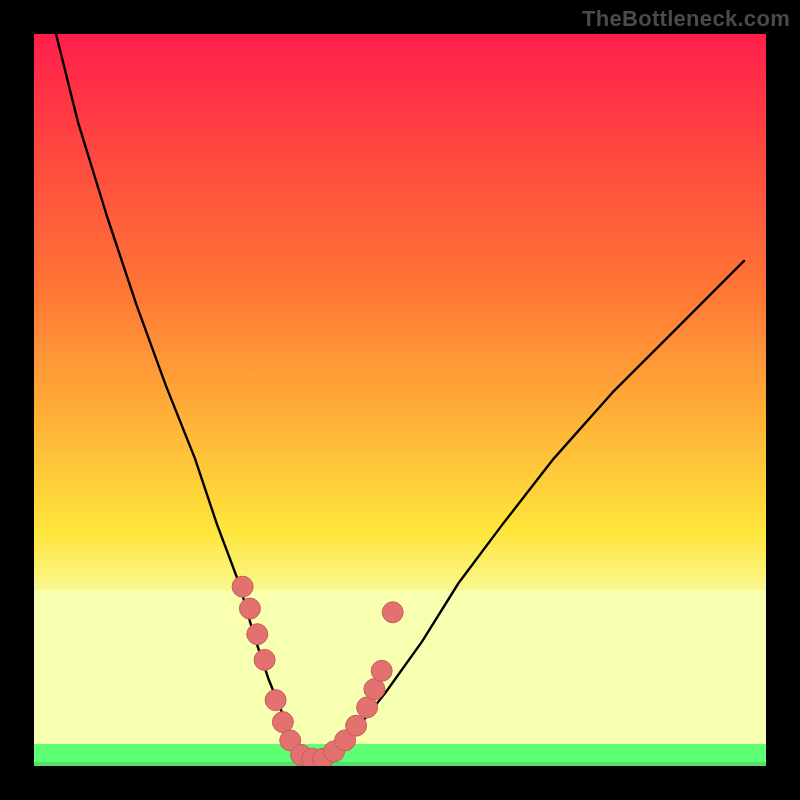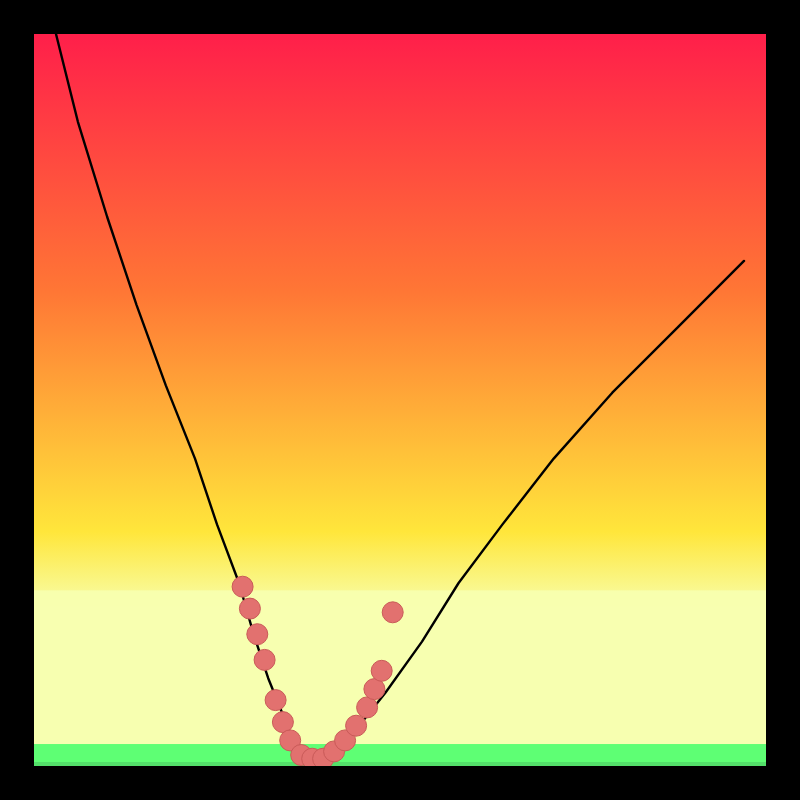--- a/index.html
+++ b/index.html
@@ -72,13 +72,14 @@
         <circle cx="289.1" cy="724.7" r="10.5" fill="#e2716f" stroke="#c95a58" stroke-width="1"></circle>
         <circle cx="300.1" cy="717.4" r="10.5" fill="#e2716f" stroke="#c95a58" stroke-width="1"></circle>
         <circle cx="311.1" cy="706.4" r="10.5" fill="#e2716f" stroke="#c95a58" stroke-width="1"></circle>
         <circle cx="322.1" cy="691.7" r="10.5" fill="#e2716f" stroke="#c95a58" stroke-width="1"></circle>
         <circle cx="333.1" cy="673.4" r="10.5" fill="#e2716f" stroke="#c95a58" stroke-width="1"></circle>
         <circle cx="340.4" cy="655.1" r="10.5" fill="#e2716f" stroke="#c95a58" stroke-width="1"></circle>
         <circle cx="347.7" cy="636.8" r="10.5" fill="#e2716f" stroke="#c95a58" stroke-width="1"></circle>
         <circle cx="358.7" cy="578.3" r="10.5" fill="#e2716f" stroke="#c95a58" stroke-width="1"></circle>
       </svg>
   </div>
+  <div class="watermark">TheBottleneck.com</div>
 </div>
 
 </body></html>

